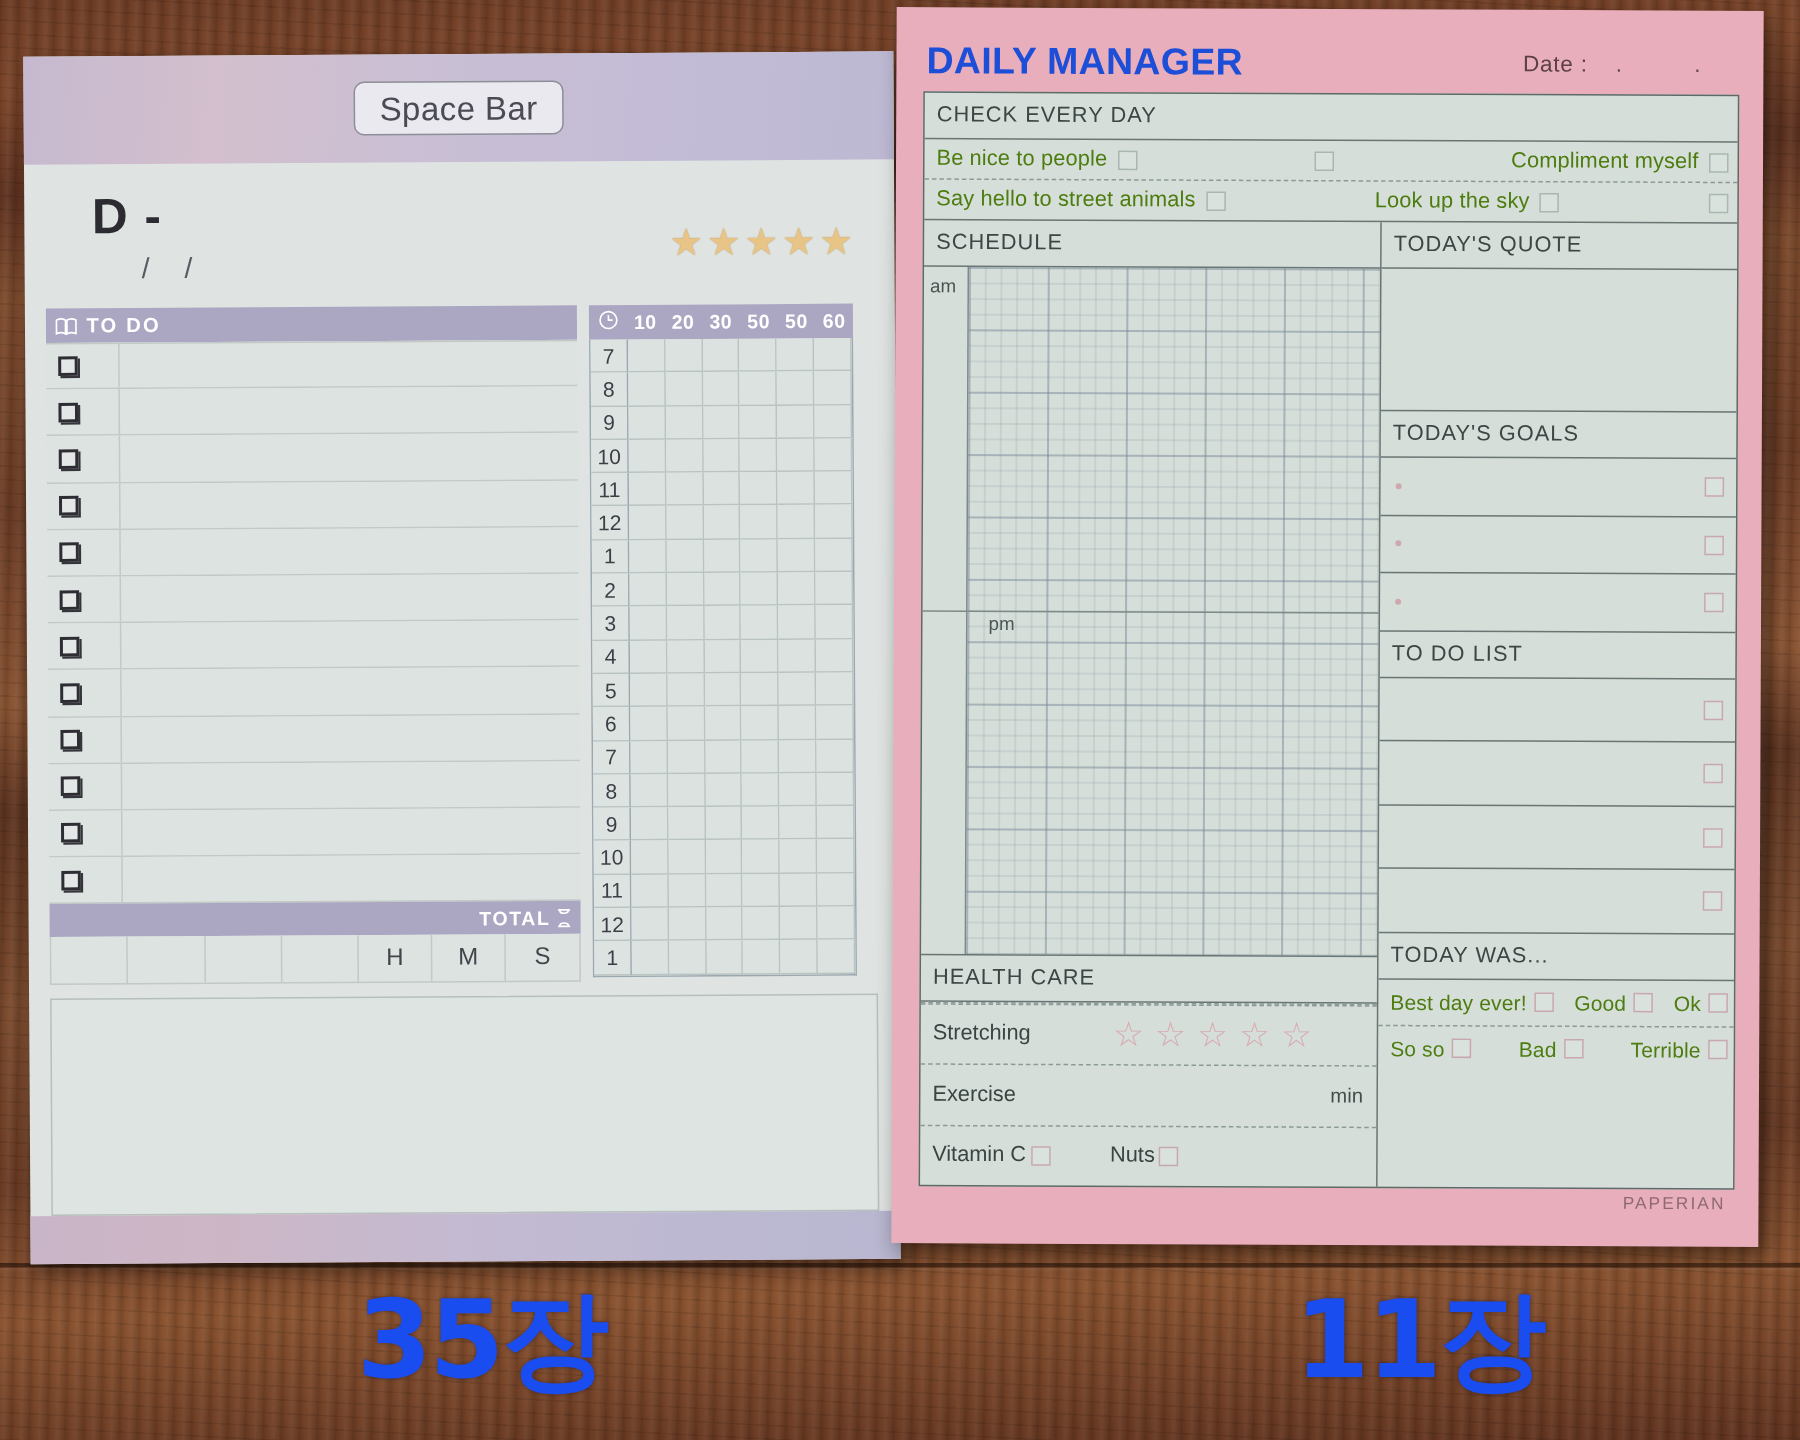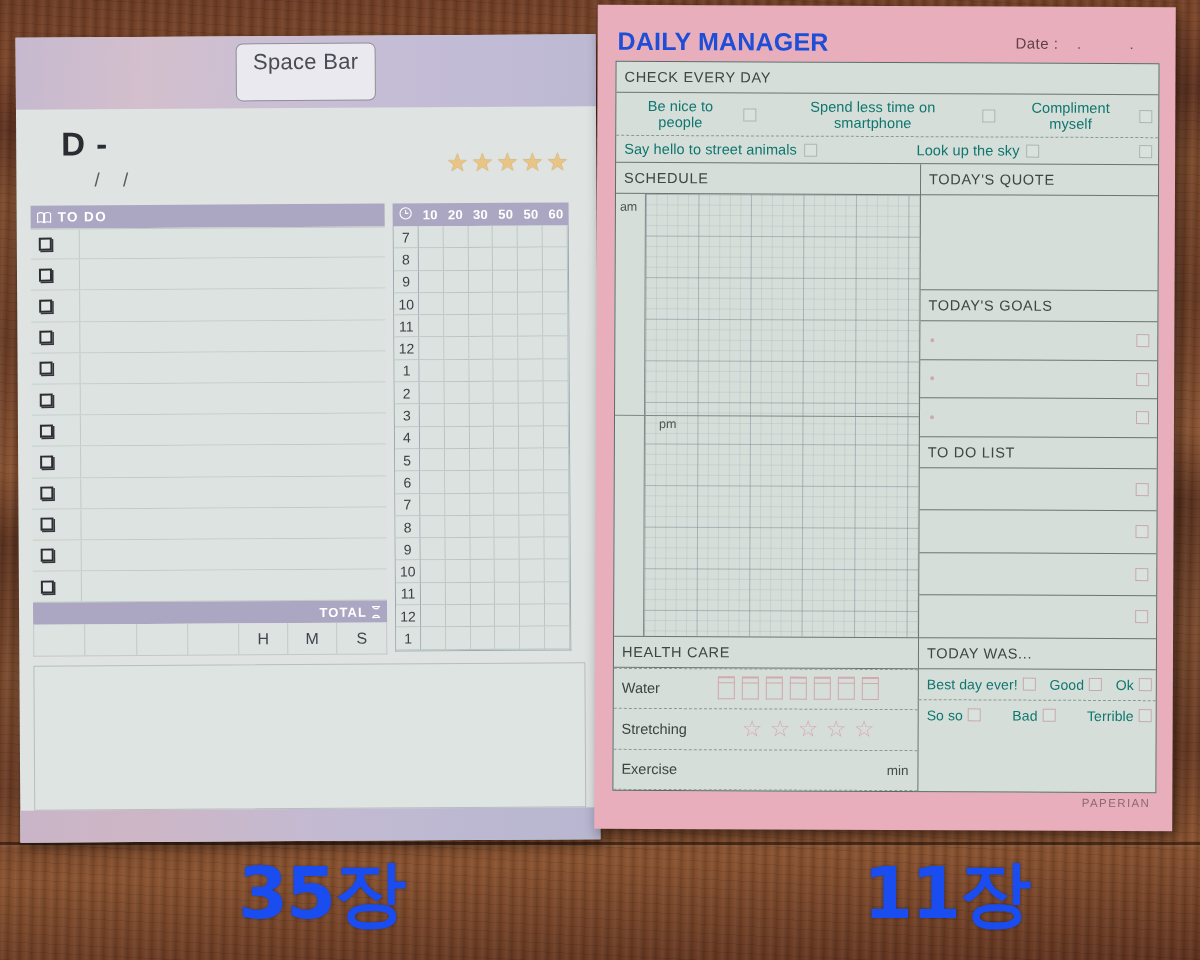--- a/index.html
+++ b/index.html
@@ -41,21 +41,21 @@
   }
   #left-header {
     height: 72px; flex: 0 0 72px;
     background: linear-gradient(95deg,#c6b9cf 0%,#d3bfcd 22%,#cabfd4 45%,#c4bcd6 70%,#bdb9d3 100%);
     display: flex; align-items: center; justify-content: center;
   }
   #space-bar-sticker {
     border: 1.5px solid #8e8e98;
     border-radius: 7px;
     background: #e9e9ef;
-    padding: 5px 16px 25px;
+    padding: 5px 16px 3px;
     font-size: 22px; color: #4b4b55; letter-spacing: .3px;
   }
   #left-body { flex: 1; padding: 0 14px 0 14px; display: flex; flex-direction: column; }
 
   #left-title-row { height: 96px; position: relative; }
   #dday { position: absolute; left: 31px; top: 16px; font-size: 33px; font-weight: bold; color: #2b2b31; letter-spacing: 1px;}
   #dday-date { position: absolute; left: 64px; top: 60px; font-size: 19px; color: #5a5a62; letter-spacing: 9px;}
   #stars { position: absolute; right: 14px; top: 44px; display: flex; gap: 3px; }
   .star { width: 22px; height: 22px; color: #e8c487; font-size: 25px; line-height: 22px; text-shadow: 0 0 1px #b09050;}
 
@@ -119,21 +119,21 @@
   #dm-title { font-size: 25px; font-weight: bold; color:#1d4ed8; letter-spacing:.2px;}
   #dm-date { font-size: 15px; color:#5c4046; letter-spacing:.5px;}
   #dm-date .dot { letter-spacing: 22px; margin-left: 14px; color:#6a4a50;}
 
   #dm-sheet { flex:1; background:#d5ded9; border:1px solid #5e6a68; display:flex; flex-direction:column; }
   .sec-title { font-size:14.5px; letter-spacing:.7px; color:#3c4745; padding:7px 0 7px 8px; }
   .hr-solid { height:1px; background:#6a7674; }
   .hr-dash { height:0; border-top:1.3px dashed #8b9a96; }
 
   .check-line { display:flex; align-items:center; padding:5px 6px 5px 8px; gap:7px; }
-  .check-line .ci { font-size:14.5px; color:#0f766e; letter-spacing:.1px;text-align:center; }
+  .check-line .ci { font-size:14.5px; color:#4d7c0f; letter-spacing:.1px; }
   .cbox { width:13px; height:13px; border:1.4px solid #a9b6b1; background:#dae2de; flex:0 0 13px;}
   .cbox.pinkish { border-color:#c8a8ae; }
   .spacer { flex:1 1 auto; }
 
   #dm-mid { display:flex; flex:1; }
   #dm-left { flex: 0 0 305px; border-right:1px solid #6a7674; display:flex; flex-direction:column;}
   #dm-right { flex:1; display:flex; flex-direction:column;}
 
   
   #sched-grid { flex:1; display:flex; }
@@ -512,21 +512,20 @@
 
   <div id="dm-sheet">
 
     <div class="sec-title">CHECK EVERY DAY</div>
     <div class="hr-solid"></div>
 
     <div class="check-line">
       <span class="ci">Be nice to people</span>
       <span class="cbox"></span>
       <span class="spacer"></span>
-      <span class="ci">Spend less time on smartphone</span>
       <span class="cbox"></span>
       <span class="spacer"></span>
       <span class="ci">Compliment myself</span>
       <span class="cbox"></span>
     </div>
     <div class="hr-dash"></div>
     <div class="check-line">
       <span class="ci">Say hello to street animals</span>
       <span class="cbox"></span>
       <span class="spacer"></span>
@@ -551,52 +550,47 @@
           <div class="grid-area">
             <div class="halfline"></div>
           </div>
         </div>
         <div class="hr-solid"></div>
         <div class="sec-title">HEALTH CARE</div>
         <div class="hr-solid"></div>
 
         <div class="hr-dash"></div>
 
-        <div class="hc-row">
-          <span class="lbl">Water</span>
-          <span class="hc-icons">
-            <span class="cup"></span>
-            <span class="cup"></span>
-            <span class="cup"></span>
-            <span class="cup"></span>
-            <span class="cup"></span>
-            <span class="cup"></span>
-            <span class="cup"></span>
-          </span>
-        </div>
         <div class="hr-dash"></div>
 
         <div class="hc-row">
           <span class="lbl">Stretching</span>
           <span class="hc-icons" style="margin-left:24px">
             <span class="gstar">☆</span>
             <span class="gstar">☆</span>
             <span class="gstar">☆</span>
             <span class="gstar">☆</span>
             <span class="gstar">☆</span>
           </span>
         </div>
         <div class="hr-dash"></div>
 
         <div class="hc-row">
           <span class="lbl">Exercise</span>
           <span class="min-lbl">min</span>
         </div>
         <div class="hr-dash"></div>
 
+        <div class="hc-row">
+          <span class="lbl" style="width:auto;flex:0 0 auto">Vitamin C</span>
+          <span class="cbox pinkish" style="margin-left:3px"></span>
+          <span style="flex:0 0 40px"></span>
+          <span class="lbl" style="width:auto;flex:0 0 auto">Nuts</span>
+          <span class="cbox pinkish" style="margin-left:3px"></span>
+        </div>
       </div>
 
       <div id="dm-right">
         <div class="sec-title">TODAY'S QUOTE</div>
         <div class="hr-solid"></div>
         <div class="quote-area"></div>
         <div class="hr-solid"></div>
 
         <div class="sec-title">TODAY'S GOALS</div>
         <div class="hr-solid"></div>

